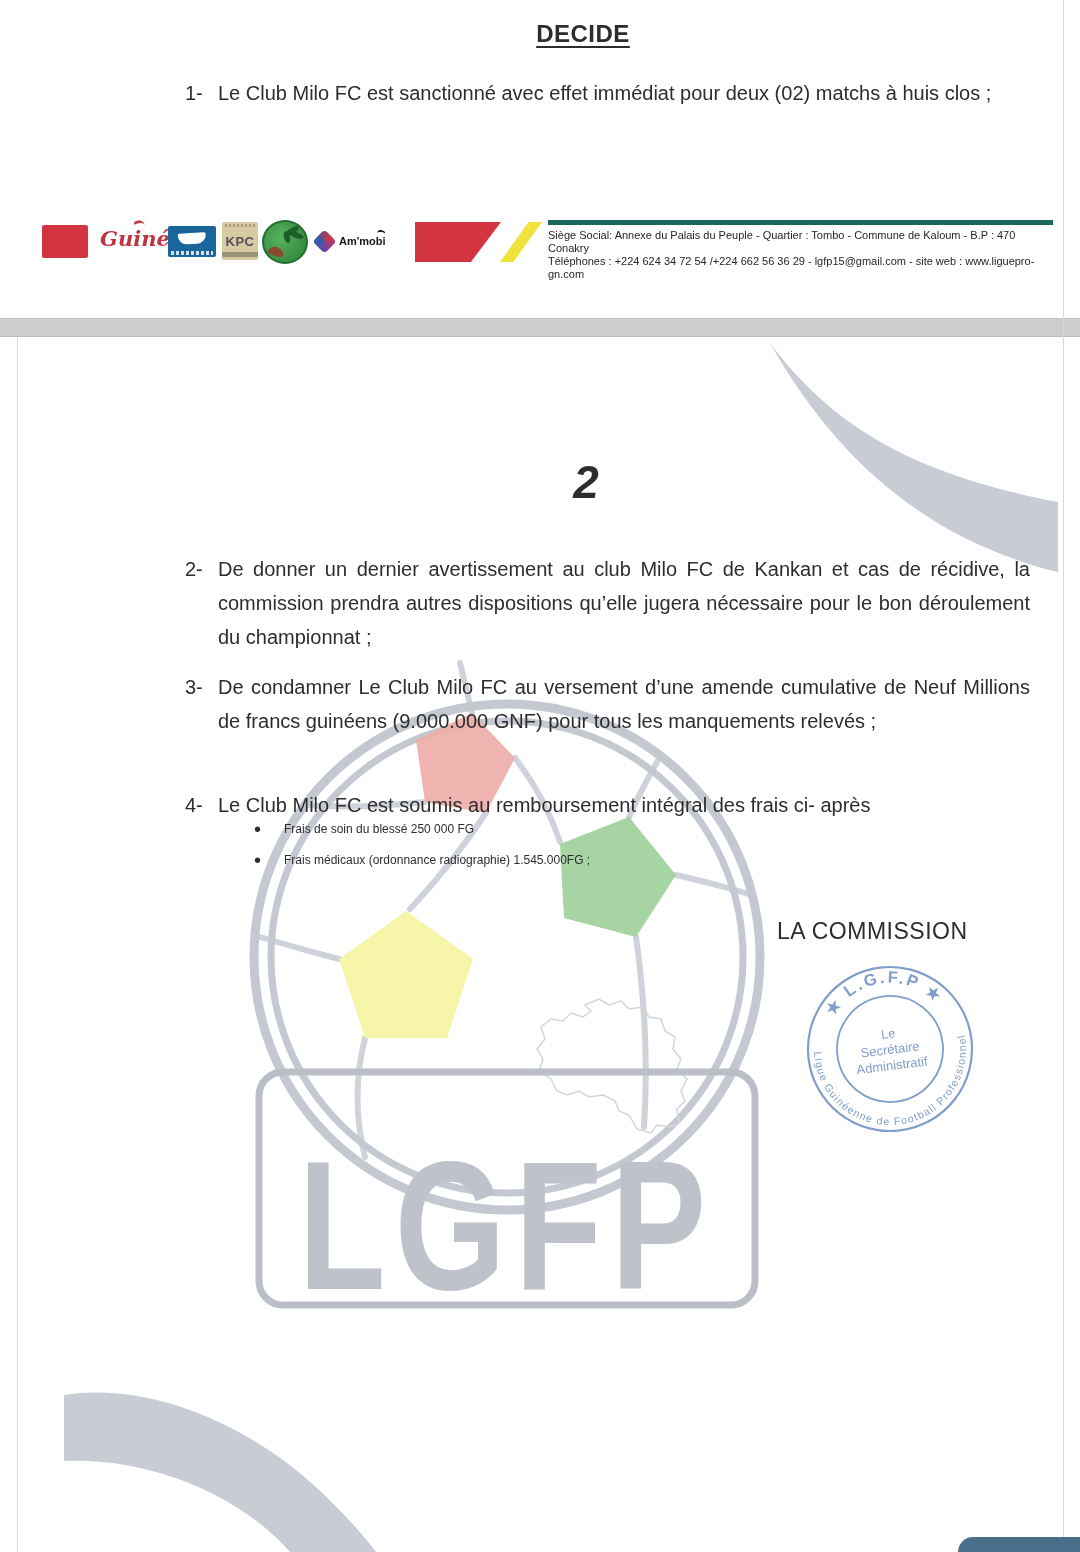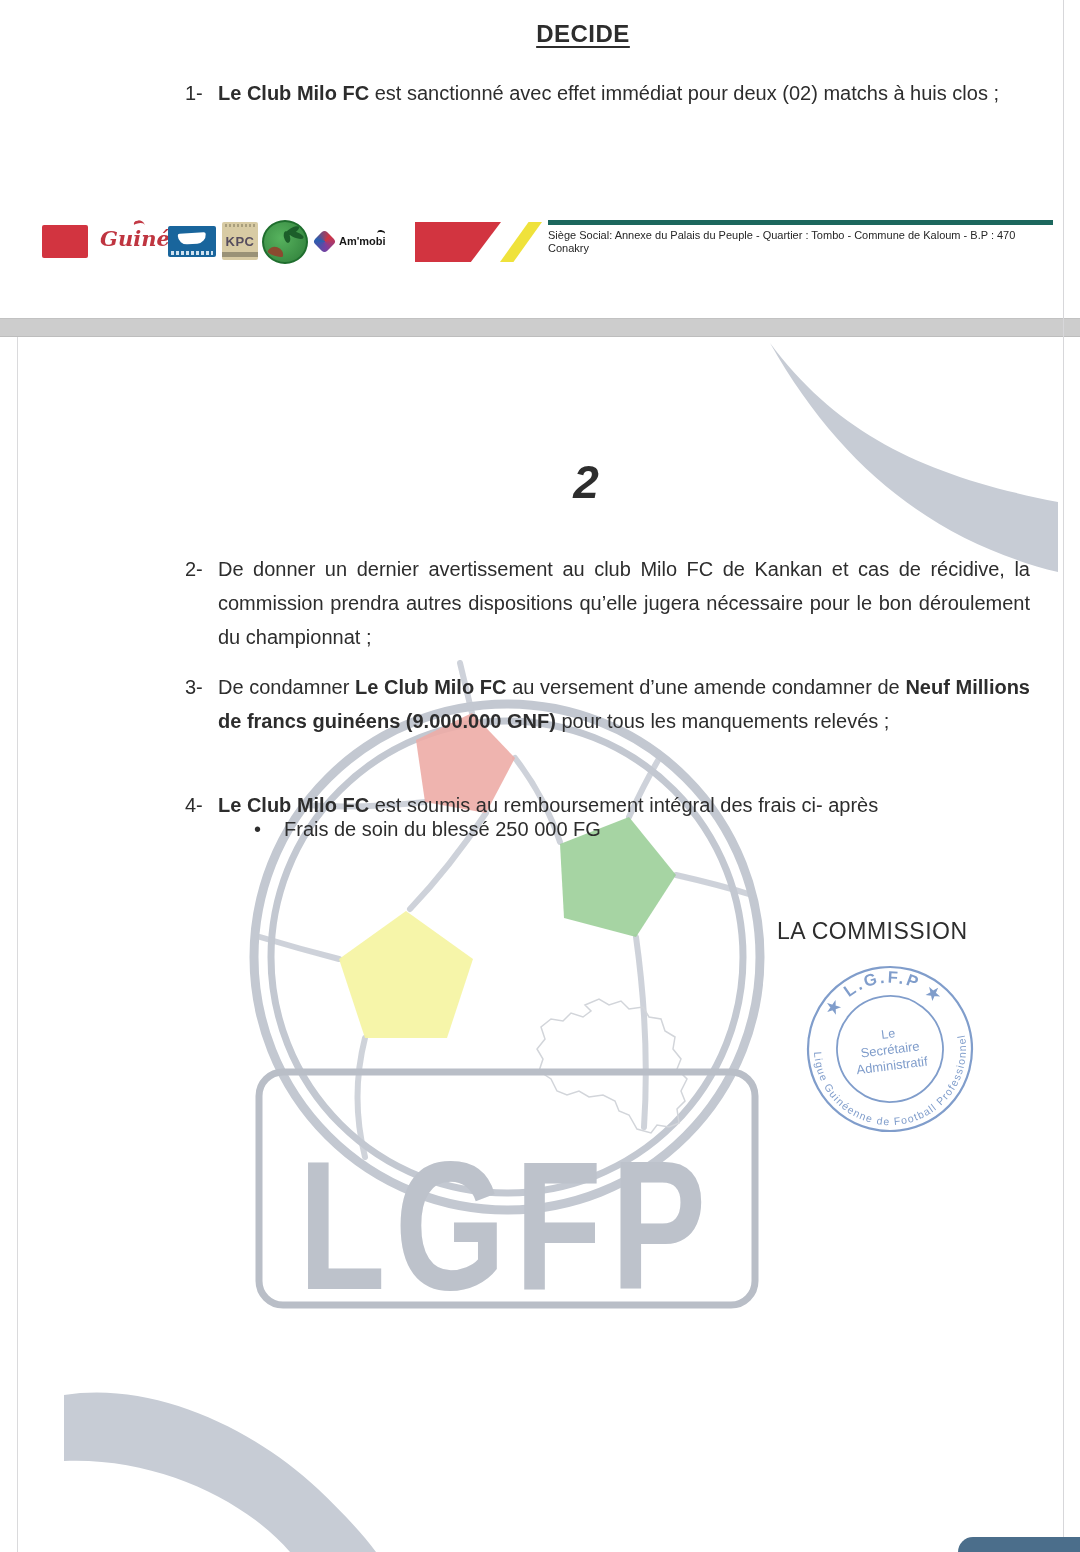--- a/index.html
+++ b/index.html
@@ -8,21 +8,21 @@
     overflow:hidden;font-family:"Liberation Sans",sans-serif;color:#2d2d2d;
   }
   
   .page1{position:absolute;left:0;top:0;width:1080px;height:318px;background:#fff;}
   .decide{position:absolute;left:0;right:0;top:20px;text-align:center;transform:translateX(43px);
     font-size:24px;font-weight:bold;letter-spacing:.5px;
     text-decoration:underline;text-underline-offset:4px;text-decoration-thickness:2px;}
   .item{display:flex;text-align:justify;font-size:20px;line-height:34px;}
   .item .num{flex:none;width:33px;}
   .item .body{flex:1;}
-  .b{font-weight:bold;}
+  .b{font-weight:normal;}
   .item1{position:absolute;left:185px;top:76px;width:843px;}
   
   .footerband{position:absolute;left:0;top:216px;width:1080px;height:52px;}
   .logo-red{position:absolute;left:42px;top:9px;width:46px;height:33px;background:#d23440;border-radius:2px;}
   .logo-guinee{position:absolute;left:100px;top:10px;width:66px;height:34px;
     font-family:"DejaVu Serif",serif;font-style:italic;font-weight:600;font-size:21px;color:#bf3540;}
   .guinee-bird{position:absolute;left:34px;top:-6px;width:11px;height:8px;border-top:3px solid #c33a45;
     border-radius:60% 100% 0 0;transform:rotate(-14deg);}
   .logo-bank{position:absolute;left:168px;top:10px;width:48px;height:31px;background:#19659c;border-radius:2px;}
   .bank-hull{position:absolute;left:10px;top:7px;width:28px;height:11px;background:#fff;
@@ -61,21 +61,21 @@
   
   .page2{position:absolute;left:0;top:337px;width:1080px;height:1215px;background:#fff;}
   .wm-svg{position:absolute;left:0;top:0;width:1080px;height:1215px;z-index:0;pointer-events:none;}
   .p2text{position:absolute;z-index:2;}
   .pagenum{left:0;right:0;top:118px;text-align:center;transform:translateX(46px);
     font-size:46px;font-weight:bold;font-style:italic;}
   .item2{left:185px;top:215px;width:845px;}
   .item3{left:185px;top:333px;width:845px;}
   .item4{left:185px;top:451px;width:845px;}
   .bullets{left:250px;top:477px;width:720px;list-style:none;margin:0;padding:0;
-    font-size:20px;line-height:31px;}
+    font-size:12px;line-height:31px;}
   .bullets li{position:relative;padding-left:34px;}
   .bullets li::before{content:"•";position:absolute;left:4px;font-size:20px;}
   .commission{left:777px;top:581px;font-size:23px;font-weight:normal;letter-spacing:.5px;}
   
   .vline-right{position:absolute;left:1063px;top:0;width:1px;height:1552px;background:#d7d7da;z-index:3;}
   .vline-left{position:absolute;left:17px;top:337px;width:1px;height:1215px;background:#dadadc;z-index:3;}
   .corner-slate{position:absolute;left:958px;top:1537px;width:122px;height:15px;background:#4b6e8b;
     border-radius:16px 0 0 0;z-index:4;}
 </style>
 </head>
@@ -117,20 +117,21 @@
         <div class="ammobi-label">
           <span>Am'mobi</span>
           <span class="ammobi-caret"></span>
         </div>
       </div>
       <div class="banner-red"></div>
       <div class="banner-yellow"></div>
       <div class="teal-line"></div>
       <div class="address">
         <div>Siège Social: Annexe du Palais du Peuple - Quartier : Tombo - Commune de Kaloum - B.P : 470 Conakry</div>
+        <div>Téléphones :  +224 624 34 72 54 /+224 662 56 36 29 -  lgfp15@gmail.com - site web : www.liguepro-gn.com</div>
       </div>
     </div>
   </section>
 
   <div class="separator"></div>
 
   <section class="page2">
 
     <svg class="wm-svg" viewBox="0 0 1080 1215">
 
@@ -189,30 +190,31 @@
 
     <div class="p2text pagenum">2</div>
 
     <div class="p2text item item2">
       <span class="num">2-</span>
       <span class="body">De donner un dernier avertissement au club Milo FC de Kankan et cas de récidive, la commission prendra autres dispositions qu’elle jugera nécessaire pour le bon déroulement du championnat ;</span>
     </div>
 
     <div class="p2text item item3">
       <span class="num">3-</span>
-      <span class="body"><span>De condamner </span><span class="b">Le Club Milo FC</span><span> au versement d’une amende condamner de </span><span class="b">Neuf Millions de francs guinéens (9.000.000 GNF)</span><span> pour tous les manquements relevés ;</span></span>
+      <span class="body"><span>De condamner </span><span class="b">Le Club Milo FC</span><span> au versement d’une amende cumulative de </span><span class="b">Neuf Millions de francs guinéens (9.000.000 GNF)</span><span> pour tous les manquements relevés ;</span></span>
     </div>
 
     <div class="p2text item item4">
       <span class="num">4-</span>
       <span class="body"><span class="b">Le Club Milo FC</span><span> est soumis au remboursement intégral des frais ci- après</span></span>
     </div>
 
     <ul class="p2text bullets">
       <li>Frais de soin du blessé 250 000 FG</li>
+      <li>Frais médicaux (ordonnance radiographie) 1.545.000FG ;</li>
     </ul>
 
     <div class="p2text commission">LA COMMISSION</div>
   </section>
 
   <div class="vline-right"></div>
   <div class="vline-left"></div>
   <div class="corner-slate"></div>
 </div>
 

